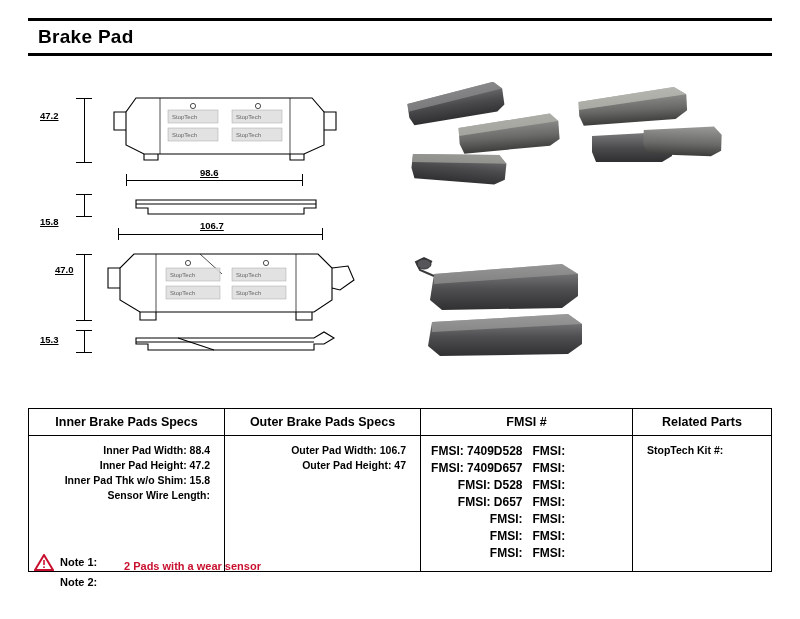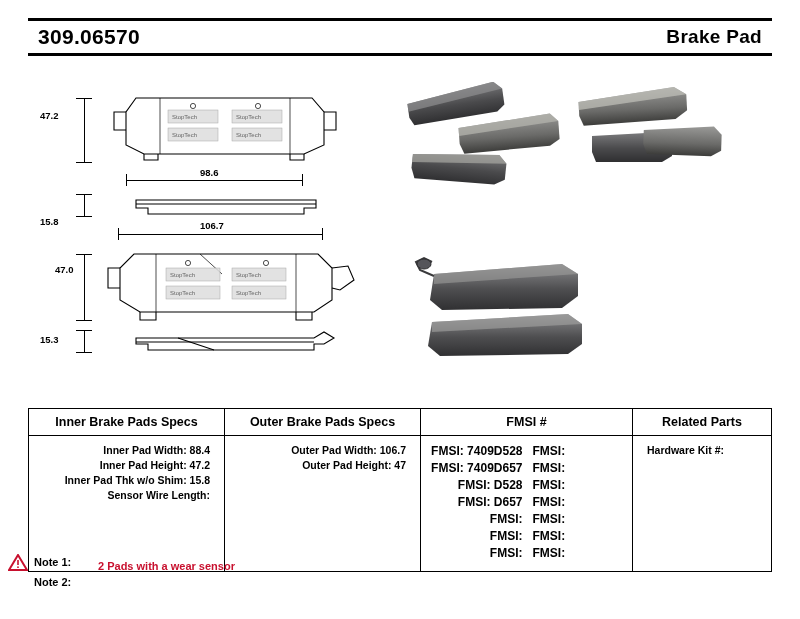--- a/index.html
+++ b/index.html
@@ -57,20 +57,21 @@
     height: 320px;
   }
 
   
   .dim {
     position: absolute;
     font-size: 9.5px;
     font-weight: bold;
     color: #000;
     white-space: nowrap;
+    text-decoration: underline;
   }
   .dimline {
     position: absolute;
     background: #000;
   }
   .hline { height: 1px; }
   .vline { width: 1px; }
 
   .pad-svg { position: absolute; }
 
@@ -147,21 +148,21 @@
     font-size: 10.5px;
     font-weight: bold;
     text-align: left;
     padding: 2px 0 2px 6px;
     white-space: nowrap;
   }
 
   
   .notes {
     position: absolute;
-    left: 34px;
+    left: 60px;
     top: 552px;
     width: 500px;
   }
   .note-line {
     display: flex;
     align-items: center;
     height: 20px;
     font-size: 11px;
     font-weight: bold;
   }
@@ -184,21 +185,20 @@
     height: 17px;
   }
   .notes-wrap { position: relative; }
 </style>
 </head>
 <body>
 
 <div class="page">
 
   <div class="header">
-    <div class="part-number">309.06570</div>
     <div class="header-title">Brake Pad</div>
   </div>
 
   <div class="drawing">
 
     <svg class="pad-svg" style="left:70px; top:28px;" width="260" height="80" viewBox="0 0 260 80">
       <g fill="none" stroke="#000" stroke-width="1.1">
         <path d="M38,8 L214,8 L226,22 L226,55 L206,64 L46,64 L28,55 L28,22 Z"></path>
         <path d="M46,64 L46,70 L60,70 L60,64"></path>
         <path d="M192,64 L192,70 L206,70 L206,64"></path>
@@ -410,21 +410,21 @@
           <div class="fmsi-left">FMSI:</div>
           <div class="fmsi-right">FMSI:</div>
         </div>
         <div class="fmsi-row">
           <div class="fmsi-left">FMSI:</div>
           <div class="fmsi-right">FMSI:</div>
         </div>
       </div>
 
       <div class="col c4 col-body">
-        <div class="related-row">Hardware Kit #:</div>
+        <div class="related-row">StopTech Kit #:</div>
       </div>
     </div>
   </div>
 
   <div class="notes">
     <div class="notes-wrap">
       <svg class="warn-icon" viewBox="0 0 20 17">
         <path d="M10,1 L19,16 L1,16 Z" fill="#ffffff" stroke="#c8102e" stroke-width="2"></path>
         <path d="M10,6 L10,11" stroke="#c8102e" stroke-width="1.6"></path>
         <circle cx="10" cy="13.2" r="0.9" fill="#c8102e"></circle>

